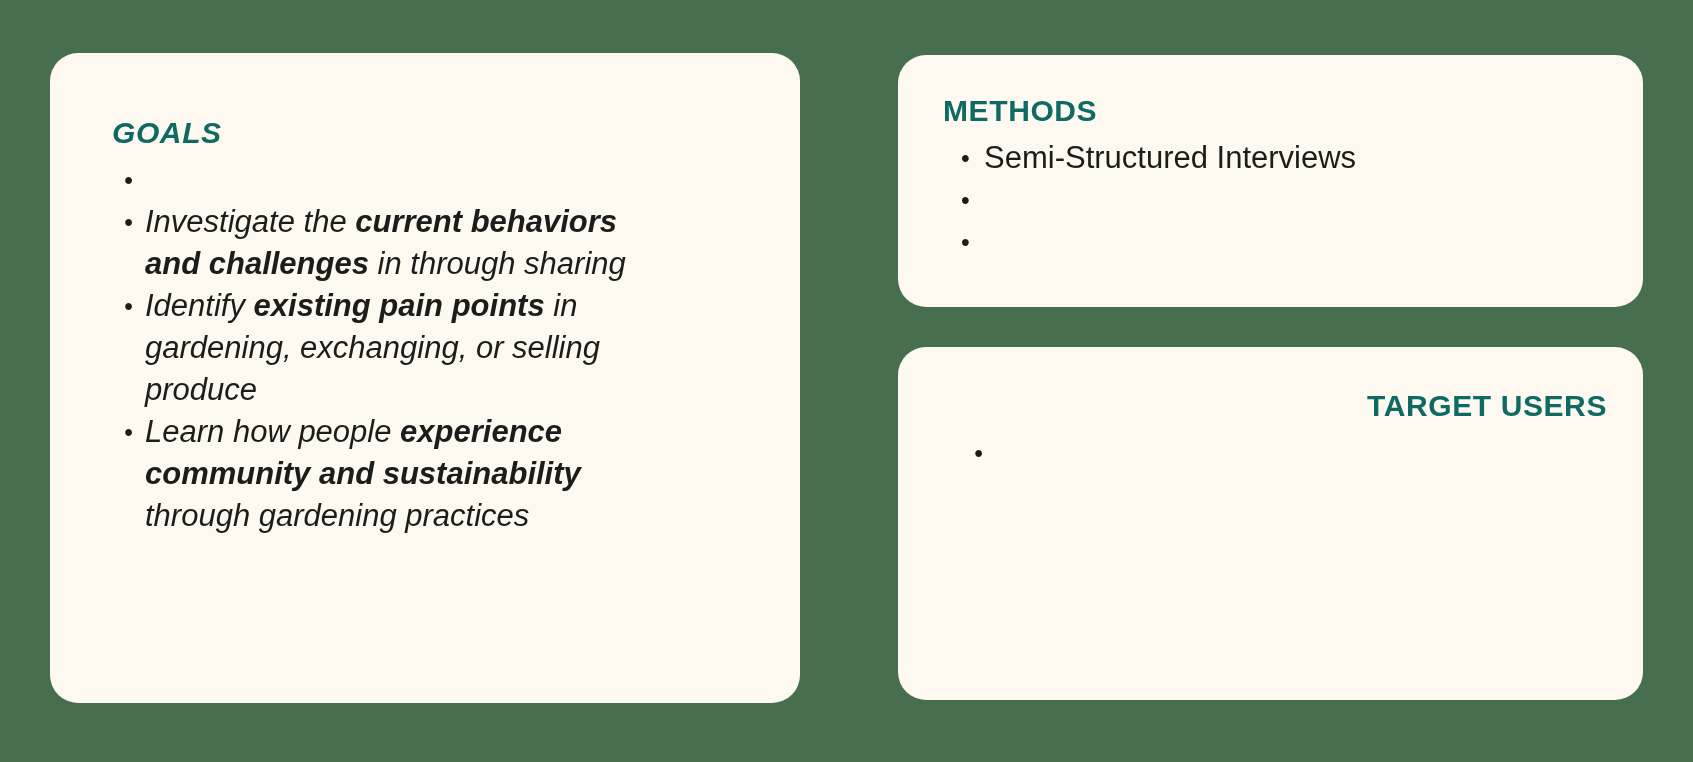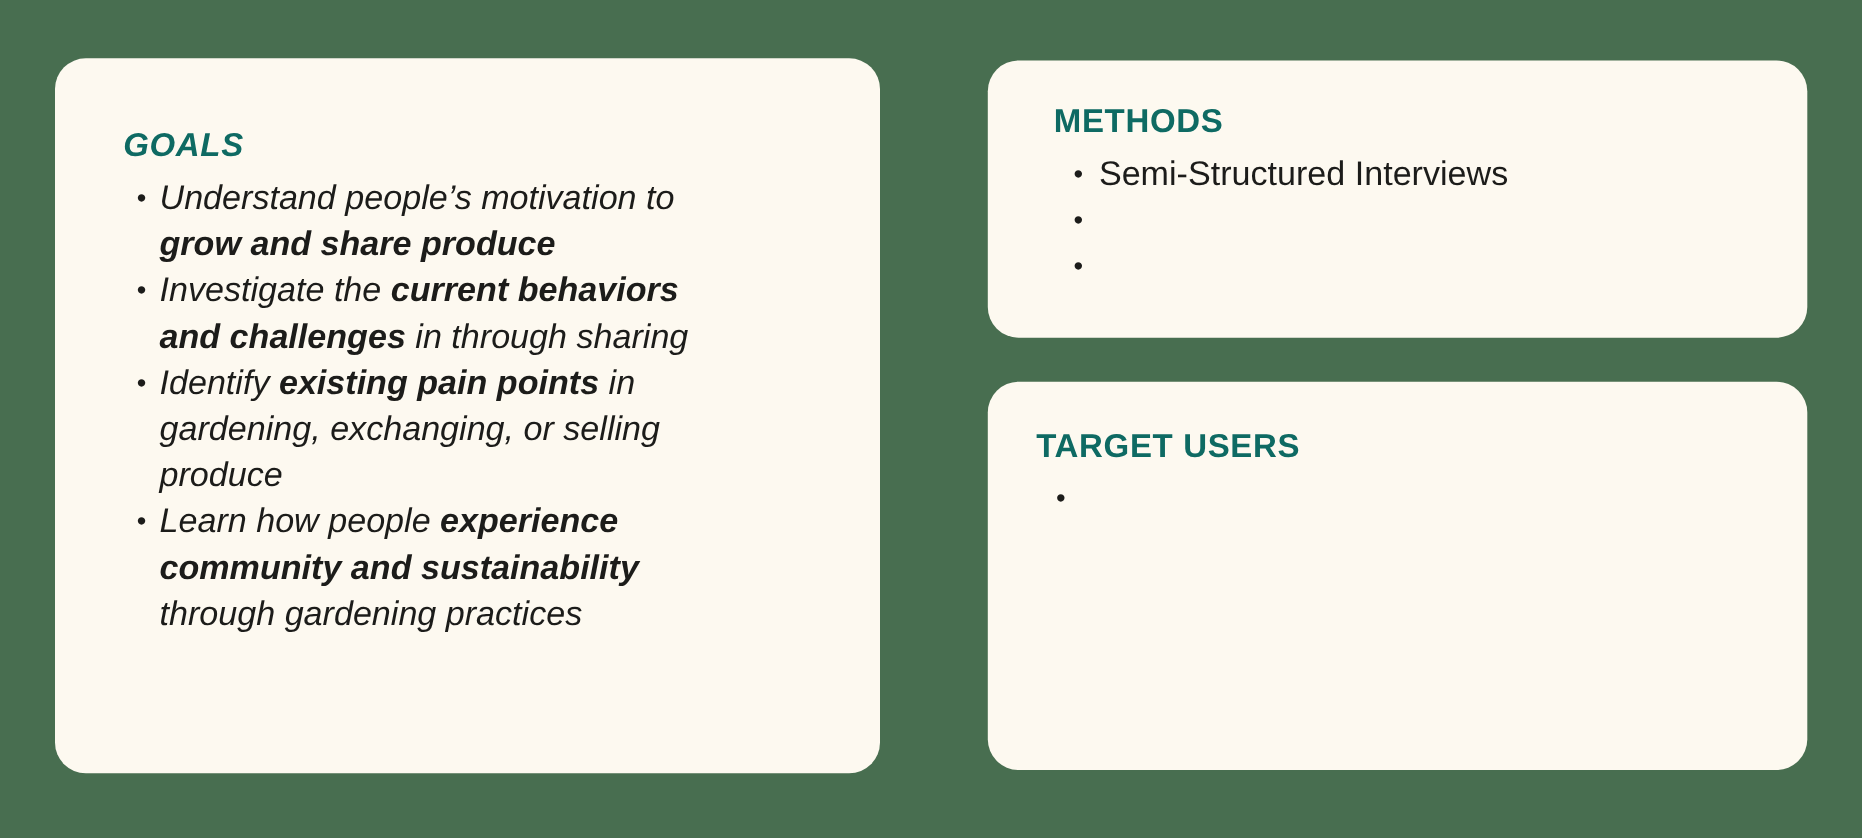--- a/index.html
+++ b/index.html
@@ -22,26 +22,27 @@
   }
   #goals-card {
     left: 50px;  top: 53px;
     width: 750px; height: 650px;
     padding: 62px 38px 0 62px;
     font-style: italic;
   }
   #methods-card {
     left: 898px; top: 55px;
     width: 745px; height: 252px;
-    padding: 38px 36px 0 60px;
+    padding: 38px 36px 0 45px;
   }
   #target-card {
     left: 898px; top: 347px;
     width: 745px; height: 353px;
     padding: 41px 36px 0 44px;
+    text-align: right;
   }
   .card-title {
     margin: 0 0 9px 0;
     font-size: 30px;
     line-height: 35px;
     font-weight: 700;
     letter-spacing: 0.6px;
     color: #0E6A63;
   }
   ul.bullets {
@@ -74,22 +75,20 @@
   }
 </style>
 </head>
 <body>
 
 <section class="card" id="goals-card">
   <h2 class="card-title">GOALS</h2>
   <ul class="bullets">
     <li>
       <span class="marker">•</span>
-      <span class="li-text"><span>Understand people’s motivation to
-</span><span class="b">grow and share produce</span></span>
     </li>
     <li>
       <span class="marker">•</span>
       <span class="li-text"><span>Investigate the </span><span class="b">current behaviors
 and challenges</span><span> in through sharing</span></span>
     </li>
     <li>
       <span class="marker">•</span>
       <span class="li-text"><span>Identify </span><span class="b">existing pain points</span><span> in
 gardening, exchanging, or selling

